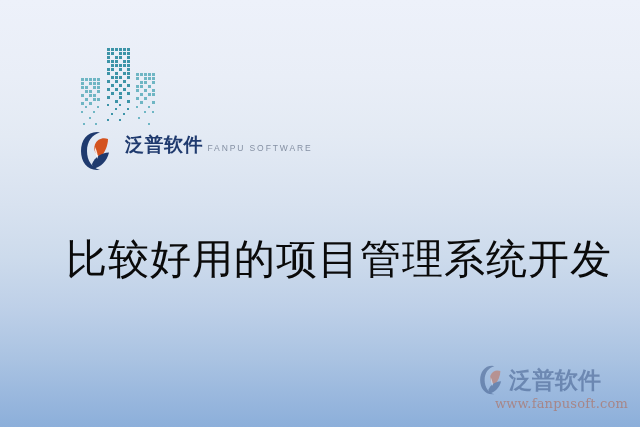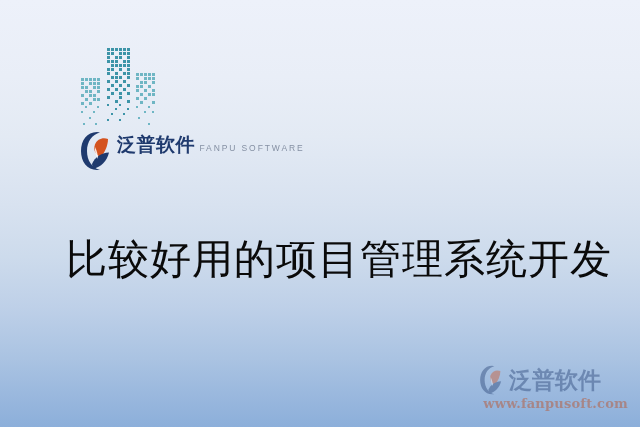--- a/index.html
+++ b/index.html
@@ -38,20 +38,21 @@
   }
   #skyline svg { display:block; width:100%; height:100%; }
 
   
   #logo {
     position:absolute;
     left:80px;
     top:131px;
     display:flex;
     align-items:flex-start;
+    gap:8px;
   }
   #logo-mark { width:31px; height:40px; flex:none; }
   #logo-mark svg { display:block; width:100%; height:100%; }
   #logo-text { margin-left:6px; padding-top:2px; }
   #logo-cn {
     font-family:"DejaVu Sans", sans-serif;
     font-size:19px;
     font-weight:bold;
     line-height:22px;
     color:#1f3a6e;
@@ -102,21 +103,21 @@
     line-height:26px;
     font-weight:bold;
     color:#1f3a6e;
     margin-left:3px;
     white-space:nowrap;
   }
   #wm-url {
     font-family:"DejaVu Serif", "Liberation Serif", serif;
     font-size:13px;
     line-height:16px;
-    font-weight:bold;
+    font-weight:normal;
     color:#c1410a;
     text-align:right;
     margin-top:1px;
     letter-spacing:0.2px;
     white-space:nowrap;
   }
 </style>
 </head>
 <body>
 

